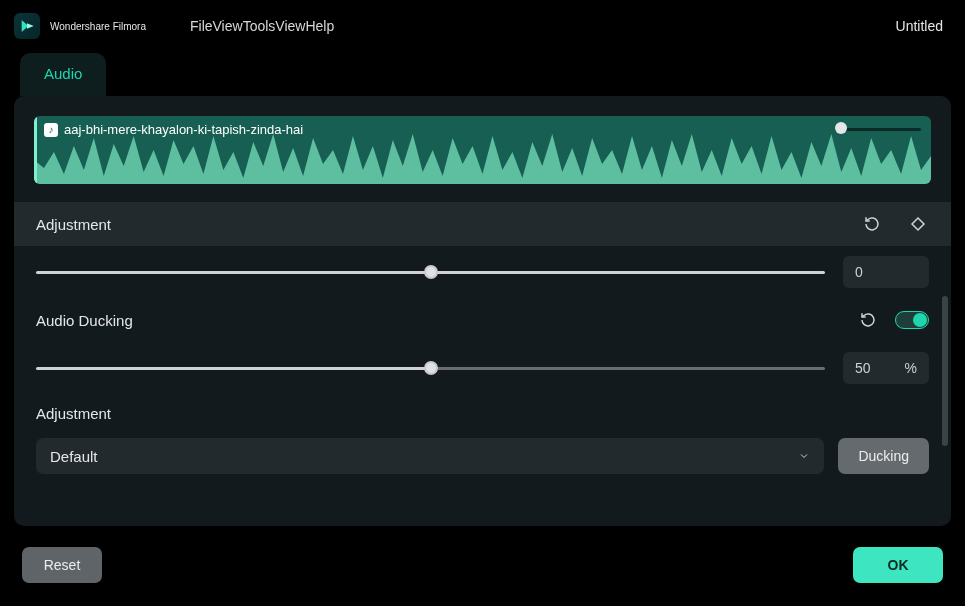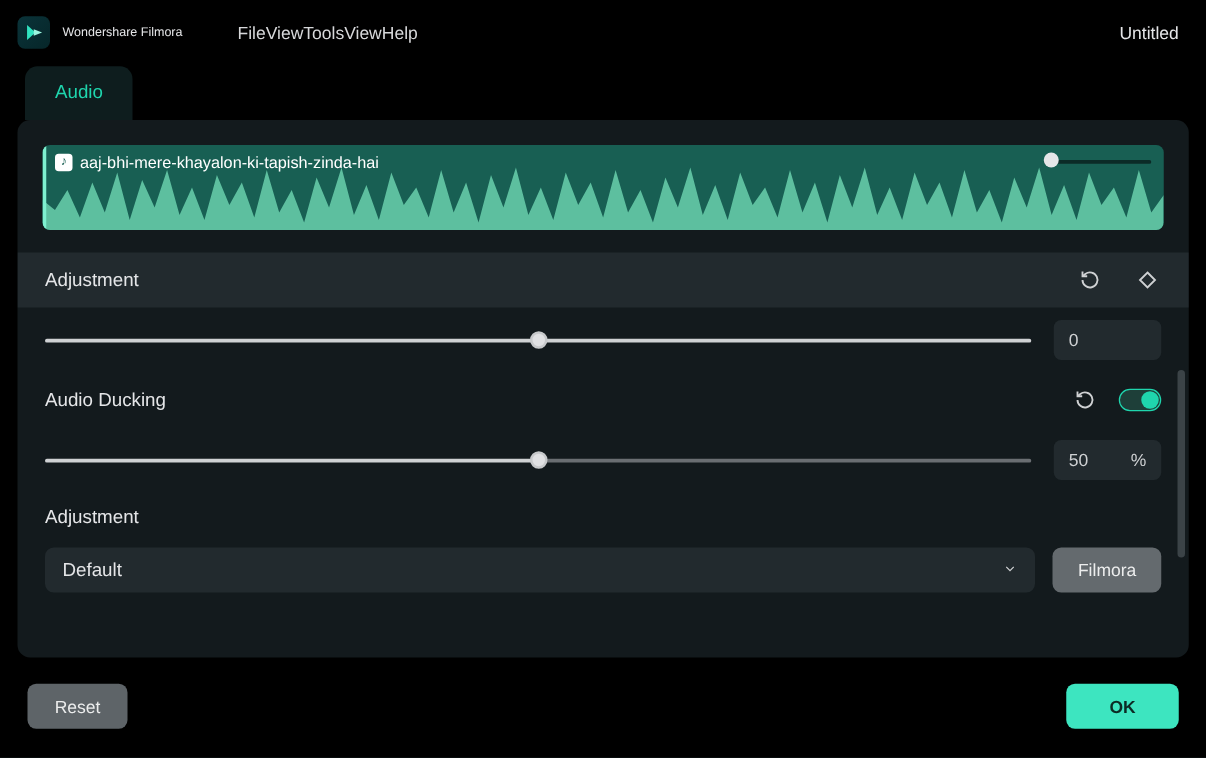--- a/index.html
+++ b/index.html
@@ -289,21 +289,21 @@
   </div>
   <div class="select-row">
     <div class="select">
       <span>Default</span>
       <span class="chev">
         <svg width="12" height="12" viewBox="0 0 24 24">
             <path fill="none" stroke="currentColor" stroke-width="2" d="M6 9l6 6 6-6"></path>
           </svg>
       </span>
     </div>
-    <div class="btn">Filmora</div>
+    <div class="btn">Ducking</div>
   </div>
 
   <div class="scrollbar"></div>
 </div>
 
 <div class="footer">
   <div class="btn reset">Reset</div>
   <div class="btn ok">OK</div>
 </div>
 

